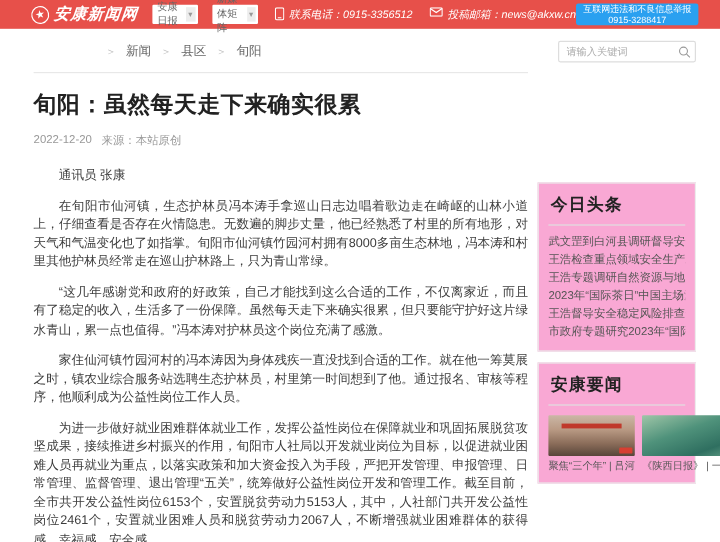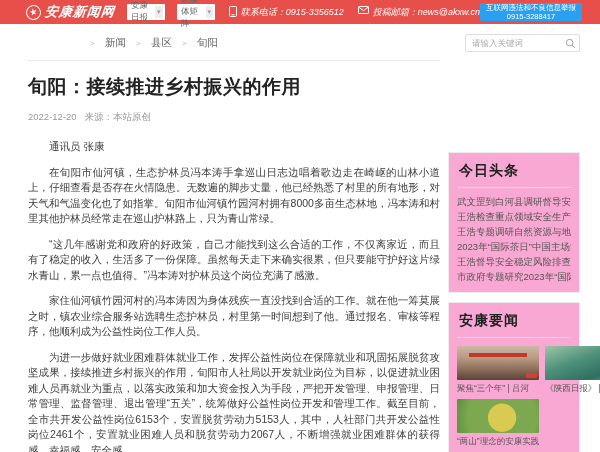--- a/index.html
+++ b/index.html
@@ -55,21 +55,21 @@
   
   .sidebar { position:absolute; left:448px; top:152px; width:132px; }
   .sbox { border:1px solid #ececec; background:#f9a8d4; padding:9px 8px 8px 8px;
     margin-bottom:9px; }
   .sbox-title { font-family:"Liberation Serif","DejaVu Serif",serif; font-weight:bold;
     font-size:14px; color:#222; padding:0 2px 7px 2px; border-bottom:1px solid #e0e0e0;
     letter-spacing:1px; }
   .hl-list { margin-top:6px; }
   .hl-item { font-size:9.5px; color:#555; line-height:15px; white-space:nowrap;
     overflow:hidden; cursor:pointer; }
-  .news-grid { margin-top:8px; display:grid; grid-template-columns:1fr 1fr 1fr;
+  .news-grid { margin-top:8px; display:grid; grid-template-columns:1fr 1fr 1fr 1fr;
     column-gap:6px; row-gap:5px; }
   .news-cell { cursor:pointer; }
   .thumb { width:100%; height:34px; position:relative; overflow:hidden; border-radius:1px; }
   .thumb .mark { position:absolute; right:2px; bottom:2px; width:11px; height:5px;
     background:#e23c30; opacity:.9; border-radius:1px; }
   .t1 { background:linear-gradient(180deg,#cbb7a6 0%,#b99a84 35%,#8a6c59 70%,#58453a 100%); }
   .t1 .banner { position:absolute; left:15%; top:22%; width:70%; height:4px; background:#c0392b; }
   .t2 { background:linear-gradient(160deg,#9fc6a8 0%,#4f927b 40%,#2f6f60 75%,#6aa58c 100%); }
   .t3 { background:linear-gradient(180deg,#9a9a9a 0%,#6e6c6a 45%,#474544 100%); }
   .t4 { background:radial-gradient(circle at 55% 55%, #d9cb52 0 28%, #7ca84f 30% 70%, #5d8f3e 100%); }
@@ -127,21 +127,21 @@
     <input type="text" placeholder="请输入关键词" style="">
     <span class="search-ico">
       <svg width="11" height="11" viewBox="0 0 12 12">
         <circle cx="5" cy="5" r="3.6" fill="none" stroke="#999" stroke-width="1"></circle>
         <line x1="7.8" y1="7.8" x2="10.8" y2="10.8" stroke="#999" stroke-width="1"></line>
       </svg>
     </span>
   </div>
 
   <div class="main">
-    <div class="a-title">旬阳：接续推进乡村振兴的作用</div>
+    <div class="a-title">旬阳：虽然每天走下来确实很累</div>
     <div class="a-meta">
       <span>2022-12-20</span>
       <span>来源：本站原创</span>
     </div>
     <div class="a-body">
       <p>通讯员 张康</p>
       <p>在旬阳市仙河镇，生态护林员冯本涛手拿巡山日志边唱着歌边走在崎岖的山林小道上，仔细查看是否存在火情隐患。无数遍的脚步丈量，他已经熟悉了村里的所有地形，对天气和气温变化也了如指掌。旬阳市仙河镇竹园河村拥有8000多亩生态林地，冯本涛和村里其他护林员经常走在巡山护林路上，只为青山常绿。</p>
       <p>“这几年感谢党和政府的好政策，自己才能找到这么合适的工作，不仅离家近，而且有了稳定的收入，生活多了一份保障。虽然每天走下来确实很累，但只要能守护好这片绿水青山，累一点也值得。”冯本涛对护林员这个岗位充满了感激。</p>
       <p>家住仙河镇竹园河村的冯本涛因为身体残疾一直没找到合适的工作。就在他一筹莫展之时，镇农业综合服务站选聘生态护林员，村里第一时间想到了他。通过报名、审核等程序，他顺利成为公益性岗位工作人员。</p>
       <p>为进一步做好就业困难群体就业工作，发挥公益性岗位在保障就业和巩固拓展脱贫攻坚成果，接续推进乡村振兴的作用，旬阳市人社局以开发就业岗位为目标，以促进就业困难人员再就业为重点，以落实政策和加大资金投入为手段，严把开发管理、申报管理、日常管理、监督管理、退出管理“五关”，统筹做好公益性岗位开发和管理工作。截至目前，全市共开发公益性岗位6153个，安置脱贫劳动力5153人，其中，人社部门共开发公益性岗位2461个，安置就业困难人员和脱贫劳动力2067人，不断增强就业困难群体的获得感、幸福感、安全感。</p>

